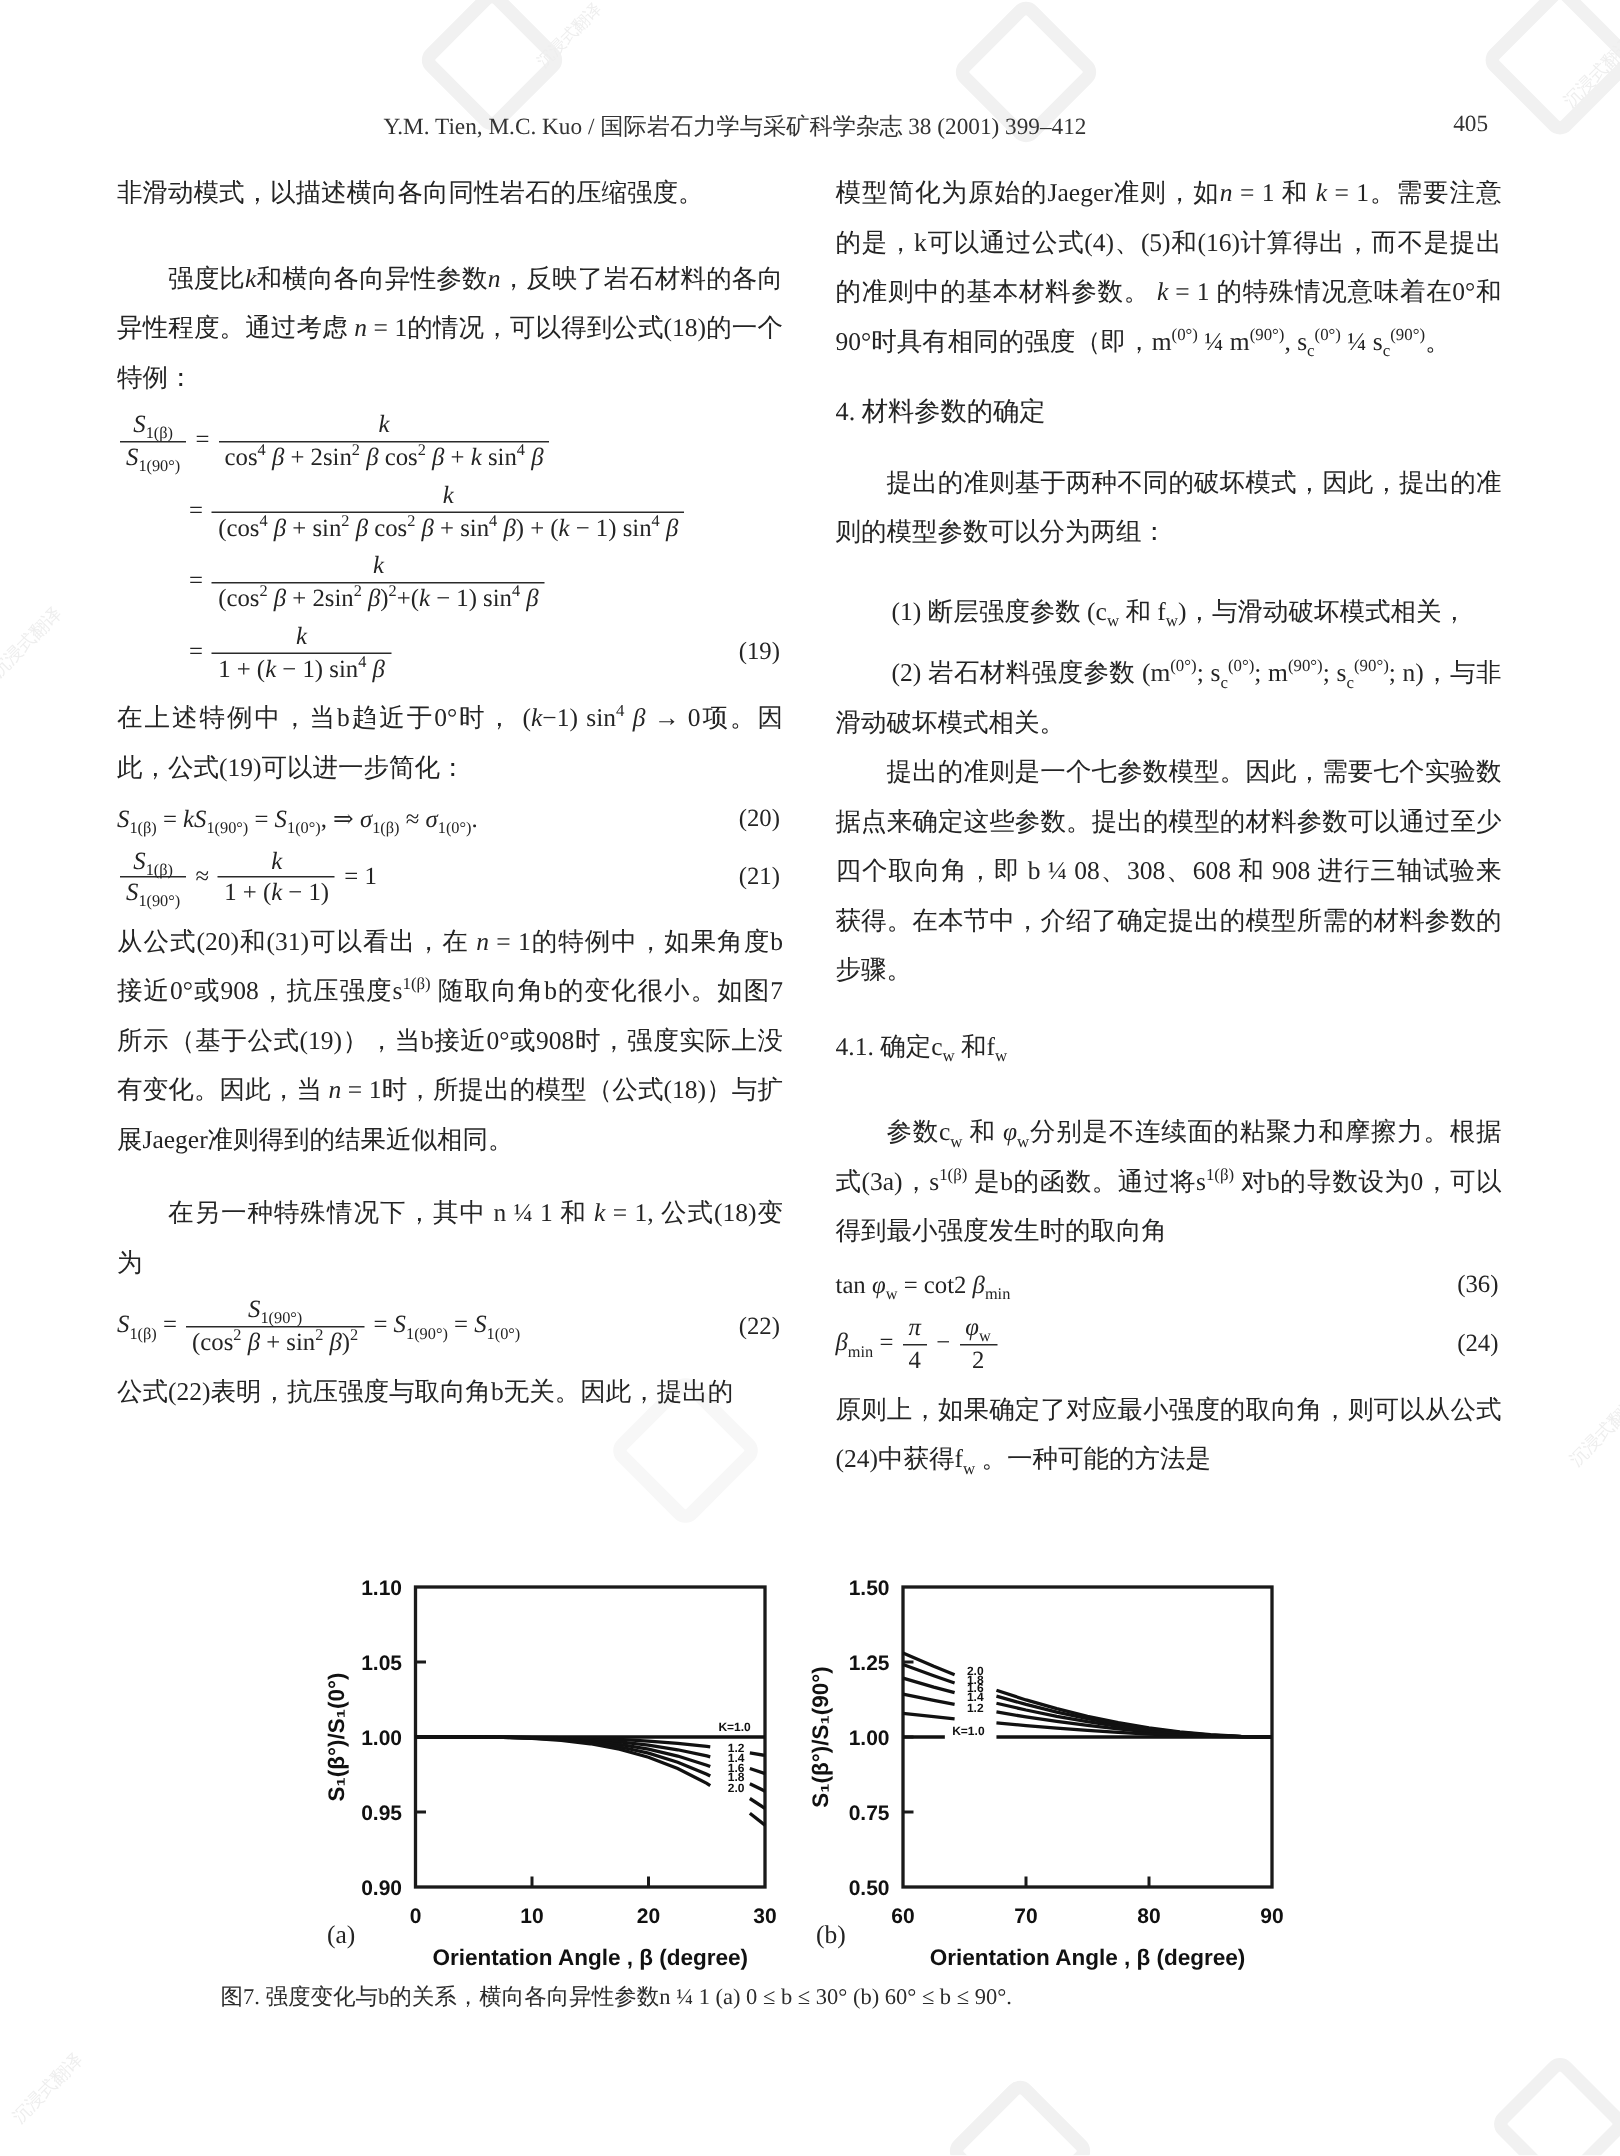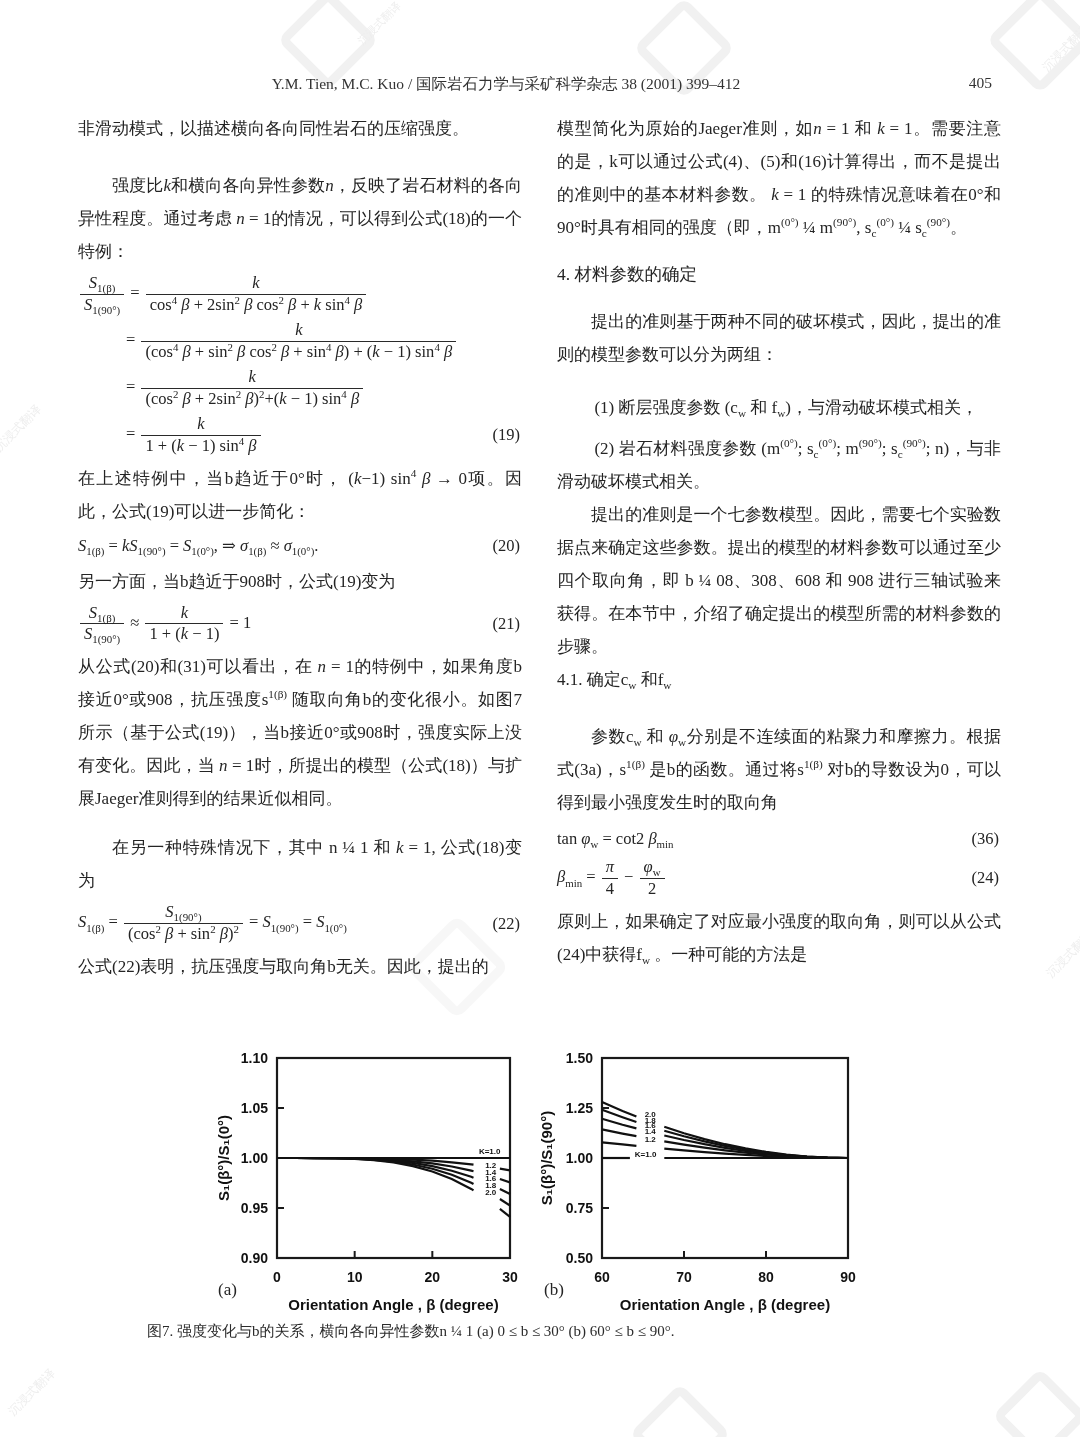--- a/index.html
+++ b/index.html
@@ -1,30 +1,30 @@
 <!DOCTYPE html>
 <html><head>
 <meta charset="utf-8">
 <style>
   html,body{margin:0;padding:0;background:#ffffff;}
   .page{position:relative;width:1080px;height:1437px;background:#fff;overflow:hidden;
         font-family:"Liberation Serif","DejaVu Serif",serif;color:#242424;}
   
-  .hdr{position:absolute;top:74px;left:16px;right:0;font-size:15.5px;color:#333;}
+  .hdr{position:absolute;top:74px;left:0;right:0;font-size:15.5px;color:#333;}
   .hdr .t{display:block;width:700px;margin-left:140px;text-align:center;}
   .hdr .pn{position:absolute;right:88px;top:0;}
   
   .col{position:absolute;top:112px;width:444px;font-size:17px;line-height:33px;text-align:justify;}
   .colL{left:78px;} .colR{left:557px;}
   p{margin:0;}
   .ind{text-indent:2em;}
   .item{text-indent:2.2em;}
   .h1{font-size:17.5px;}
   .mt2{margin-top:2px}.mt4{margin-top:4px}.mt6{margin-top:6px}.mt8{margin-top:8px}
-  .mt10{margin-top:20px}.mt12{margin-top:24px}.mt14{margin-top:14px}.mt16{margin-top:16px}.mt18{margin-top:0}
+  .mt10{margin-top:20px}.mt12{margin-top:24px}.mt14{margin-top:14px}.mt16{margin-top:16px}.mt18{margin-top:18px}
   
   .eq{position:relative;font-size:16.5px;line-height:normal;text-align:left;}
   .eq .line{position:relative;display:block;margin:6px 0;white-space:nowrap;line-height:1.5;}
   .eq .ind2{padding-left:48px;}
   .frac{display:inline-block;vertical-align:middle;text-align:center;margin:0 2px;line-height:1.15;}
   .frac .fn{display:block;padding:0 4px 1px;}
   .frac .fd{display:block;border-top:1.4px solid #2a2a2a;padding:1px 4px 0;}
   sub,sup{font-size:66%;line-height:0;}
   .eqtag{position:absolute;right:2px;top:50%;transform:translateY(-50%);font-size:16.5px;}
   
@@ -67,21 +67,20 @@
     <div class="eq mt6">
         <div class="line"><span class="frac"><span class="fn"><span style="font-style: italic;">S</span><sub>1(β)</sub></span><span class="fd"><span style="font-style: italic;">S</span><sub>1(90°)</sub></span></span><span> = </span><span class="frac"><span class="fn"><span style="font-style: italic;">k</span></span><span class="fd"><span>cos</span><sup>4</sup><span style="font-style: italic;"> β</span><span> + 2sin</span><sup>2</sup><span style="font-style: italic;"> β</span><span> cos</span><sup>2</sup><span style="font-style: italic;"> β</span><span> + </span><span style="font-style: italic;">k</span><span> sin</span><sup>4</sup><span style="font-style: italic;"> β</span></span></span></div>
         <div class="line ind2"><span>= </span><span class="frac"><span class="fn"><span style="font-style: italic;">k</span></span><span class="fd"><span>(cos</span><sup>4</sup><span style="font-style: italic;"> β</span><span> + sin</span><sup>2</sup><span style="font-style: italic;"> β</span><span> cos</span><sup>2</sup><span style="font-style: italic;"> β</span><span> + sin</span><sup>4</sup><span style="font-style: italic;"> β</span><span>) + (</span><span style="font-style: italic;">k</span><span> − 1) sin</span><sup>4</sup><span style="font-style: italic;"> β</span></span></span></div>
         <div class="line ind2"><span>= </span><span class="frac"><span class="fn"><span style="font-style: italic;">k</span></span><span class="fd"><span>(cos</span><sup>2</sup><span style="font-style: italic;"> β</span><span> + 2sin</span><sup>2</sup><span style="font-style: italic;"> β</span><span>)</span><sup>2</sup><span>+(</span><span style="font-style: italic;">k</span><span> − 1) sin</span><sup>4</sup><span style="font-style: italic;"> β</span></span></span></div>
         <div class="line ind2"><span>= </span><span class="frac"><span class="fn"><span style="font-style: italic;">k</span></span><span class="fd"><span>1 + (</span><span style="font-style: italic;">k</span><span> − 1) sin</span><sup>4</sup><span style="font-style: italic;"> β</span></span></span><span class="eqtag">(19)</span></div>
       </div>
     <p class="mt4"><span>在上述特例中，当b趋近于0°时， (</span><span style="font-style: italic;">k</span><span>−1) sin</span><sup>4</sup><span style="font-style: italic;"> β</span><span> → 0项。因此，公式(19)可以进一步简化：</span></p>
     <div class="eq mt2">
         <div class="line"><span style="font-style: italic;">S</span><sub>1(β)</sub><span> = </span><span style="font-style: italic;">kS</span><sub>1(90°)</sub><span> = </span><span style="font-style: italic;">S</span><sub>1(0°)</sub><span>, ⇒ </span><span style="font-style: italic;">σ</span><sub>1(β)</sub><span> ≈ </span><span style="font-style: italic;">σ</span><sub>1(0°)</sub><span>.</span><span class="eqtag">(20)</span></div>
       </div>
-    <p class="mt2"><span>另一方面，当b趋近于908时，公式(19)变为</span></p>
     <div class="eq mt4">
         <div class="line"><span class="frac"><span class="fn"><span style="font-style: italic;">S</span><sub>1(β)</sub></span><span class="fd"><span style="font-style: italic;">S</span><sub>1(90°)</sub></span></span><span> ≈ </span><span class="frac"><span class="fn"><span style="font-style: italic;">k</span></span><span class="fd"><span>1 + (</span><span style="font-style: italic;">k</span><span> − 1)</span></span></span><span> = 1</span><span class="eqtag">(21)</span></div>
       </div>
     <p class="mt4"><span>从公式(20)和(31)可以看出，在 </span><span style="font-style: italic;">n</span><span> = 1的特例中，如果角度b接近0°或908，抗压强度s</span><sup>1(β)</sup><span> 随取向角b的变化很小。如图7所示（基于公式(19)），当b接近0°或908时，强度实际上没有变化。因此，当 </span><span style="font-style: italic;">n</span><span> = 1时，所提出的模型（公式(18)）与扩展Jaeger准则得到的结果近似相同。</span></p>
     <p class="ind mt16"><span>在另一种特殊情况下，其中 n ¼ 1 和  </span><span style="font-style: italic;">k</span><span> = 1, 公式(18)变为</span></p>
     <div class="eq">
         <div class="line"><span style="font-style: italic;">S</span><sub>1(β)</sub><span> = </span><span class="frac"><span class="fn"><span style="font-style: italic;">S</span><sub>1(90°)</sub></span><span class="fd"><span>(cos</span><sup>2</sup><span style="font-style: italic;"> β</span><span> + sin</span><sup>2</sup><span style="font-style: italic;"> β</span><span>)</span><sup>2</sup></span></span><span> = </span><span style="font-style: italic;">S</span><sub>1(90°)</sub><span> = </span><span style="font-style: italic;">S</span><sub>1(0°)</sub><span class="eqtag">(22)</span></div>
       </div>
     <p><span>公式(22)表明，抗压强度与取向角b无关。因此，提出的</span></p>
   </div>

